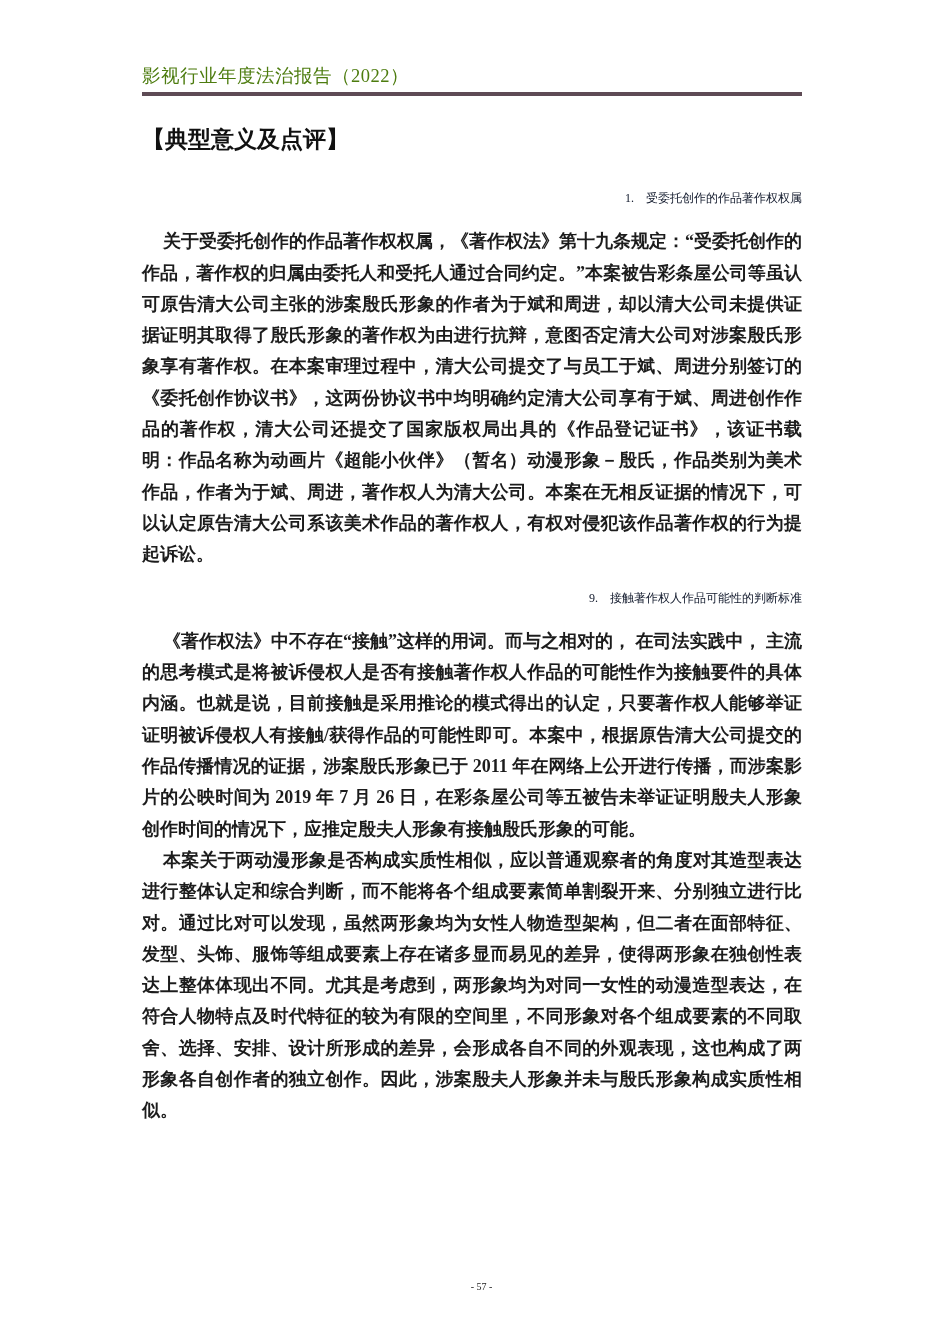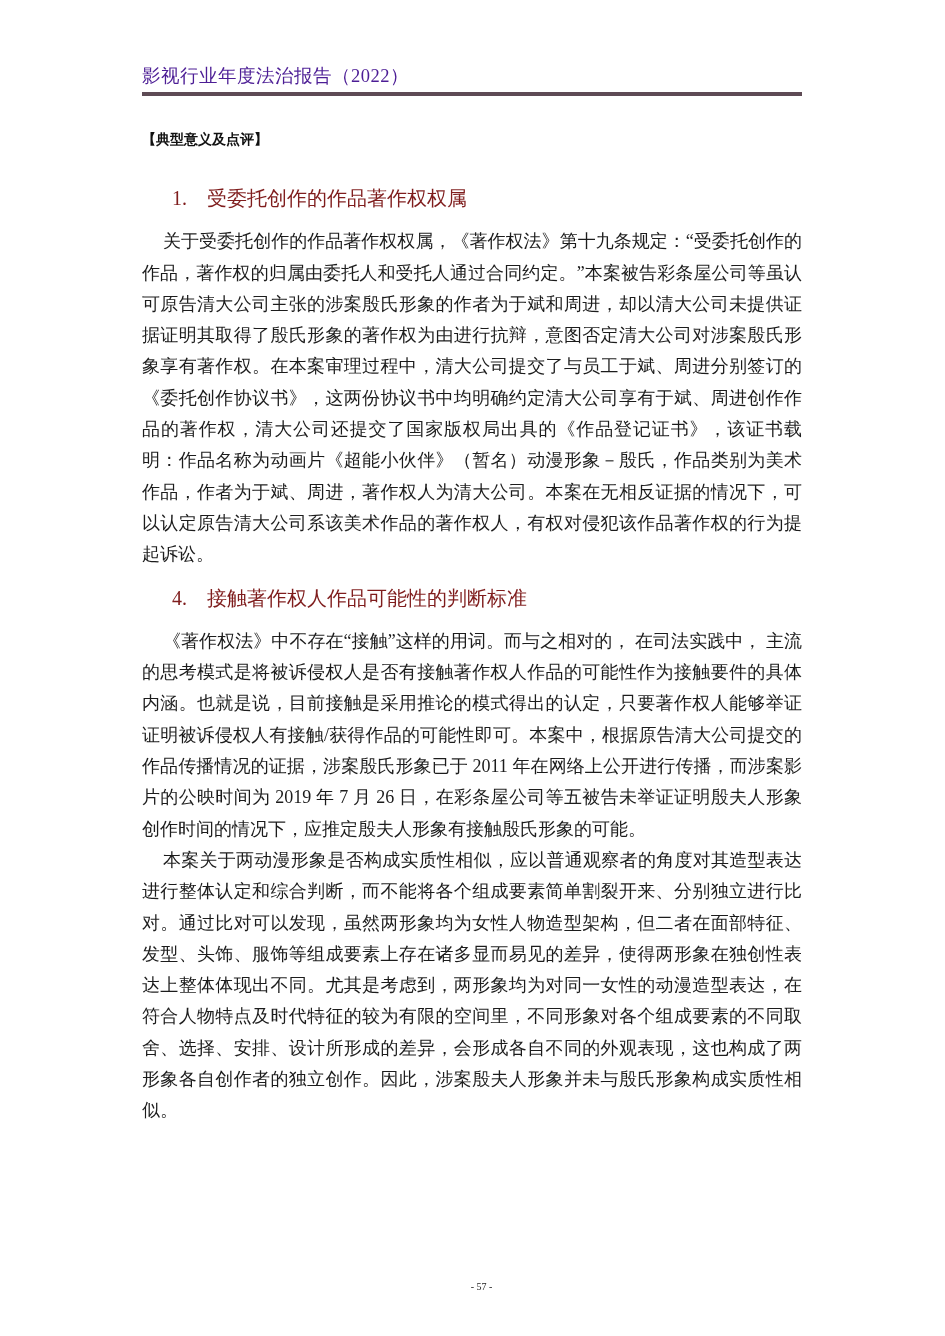--- a/index.html
+++ b/index.html
@@ -17,50 +17,52 @@
     overflow: hidden;
   }
   .content {
     width: 660px;
     margin-left: 142px;
   }
   .header-title {
     padding-top: 64px;
     font-size: 18.5px;
     line-height: 24px;
-    color: #4c1d95;
+    color: #4d7c0f;
     letter-spacing: 0.5px;
   }
   .header-rule {
     height: 4px;
     margin-top: 4px;
     background: #5e4b55;
   }
   .doc-heading {
     margin: 29px 0;
-    font-size: 14px;
+    font-size: 23px;
     font-weight: bold;
     line-height: 29px;
     color: #111111;
   }
   .sec-heading {
     margin: 12px 0;
     padding-left: 30px;
-    font-size: 20px;
+    font-size: 12px;
     line-height: 31.3px;
-    color: #7f1d1d;
+    color: #0f172a;
+    text-align: right;
   }
   .body-para {
     margin: 0;
     font-size: 18px;
     line-height: 31.3px;
     text-indent: 21px;
     text-align: justify;
     text-align-last: left;
     color: #1c1c1c;
+    font-weight: bold;
   }
   .page-footer {
     position: absolute;
     top: 1281px;
     left: 0;
     width: 100%;
     text-align: center;
     font-size: 10px;
     color: #1c1c1c;
     margin-left: 9px;
@@ -75,21 +77,21 @@
     <div class="running-header">
       <div class="header-title">影视行业年度法治报告（2022）</div>
       <div class="header-rule"></div>
     </div>
 
     <div class="doc-heading">【典型意义及点评】</div>
 
     <div class="sec-heading">1.　受委托创作的作品著作权权属</div>
     <p class="body-para">关于受委托创作的作品著作权权属，《著作权法》第十九条规定：“受委托创作的作品，著作权的归属由委托人和受托人通过合同约定。”本案被告彩条屋公司等虽认可原告清大公司主张的涉案殷氏形象的作者为于斌和周进，却以清大公司未提供证据证明其取得了殷氏形象的著作权为由进行抗辩，意图否定清大公司对涉案殷氏形象享有著作权。在本案审理过程中，清大公司提交了与员工于斌、周进分别签订的《委托创作协议书》，这两份协议书中均明确约定清大公司享有于斌、周进创作作品的著作权，清大公司还提交了国家版权局出具的《作品登记证书》，该证书载明：作品名称为动画片《超能小伙伴》（暂名）动漫形象－殷氏，作品类别为美术作品，作者为于斌、周进，著作权人为清大公司。本案在无相反证据的情况下，可以认定原告清大公司系该美术作品的著作权人，有权对侵犯该作品著作权的行为提起诉讼。</p>
 
-    <div class="sec-heading">4.　接触著作权人作品可能性的判断标准</div>
+    <div class="sec-heading">9.　接触著作权人作品可能性的判断标准</div>
     <p class="body-para">《著作权法》中不存在“接触”这样的用词。而与之相对的， 在司法实践中， 主流的思考模式是将被诉侵权人是否有接触著作权人作品的可能性作为接触要件的具体内涵。也就是说，目前接触是采用推论的模式得出的认定，只要著作权人能够举证证明被诉侵权人有接触/获得作品的可能性即可。本案中，根据原告清大公司提交的作品传播情况的证据，涉案殷氏形象已于 2011 年在网络上公开进行传播，而涉案影片的公映时间为 2019 年 7 月 26 日，在彩条屋公司等五被告未举证证明殷夫人形象创作时间的情况下，应推定殷夫人形象有接触殷氏形象的可能。</p>
 
     <p class="body-para">本案关于两动漫形象是否构成实质性相似，应以普通观察者的角度对其造型表达进行整体认定和综合判断，而不能将各个组成要素简单割裂开来、分别独立进行比对。通过比对可以发现，虽然两形象均为女性人物造型架构，但二者在面部特征、发型、头饰、服饰等组成要素上存在诸多显而易见的差异，使得两形象在独创性表达上整体体现出不同。尤其是考虑到，两形象均为对同一女性的动漫造型表达，在符合人物特点及时代特征的较为有限的空间里，不同形象对各个组成要素的不同取舍、选择、安排、设计所形成的差异，会形成各自不同的外观表现，这也构成了两形象各自创作者的独立创作。因此，涉案殷夫人形象并未与殷氏形象构成实质性相似。</p>
 
   </div>
 
   <div class="page-footer">
     <span>- 57 -</span>
   </div>
 </div>

